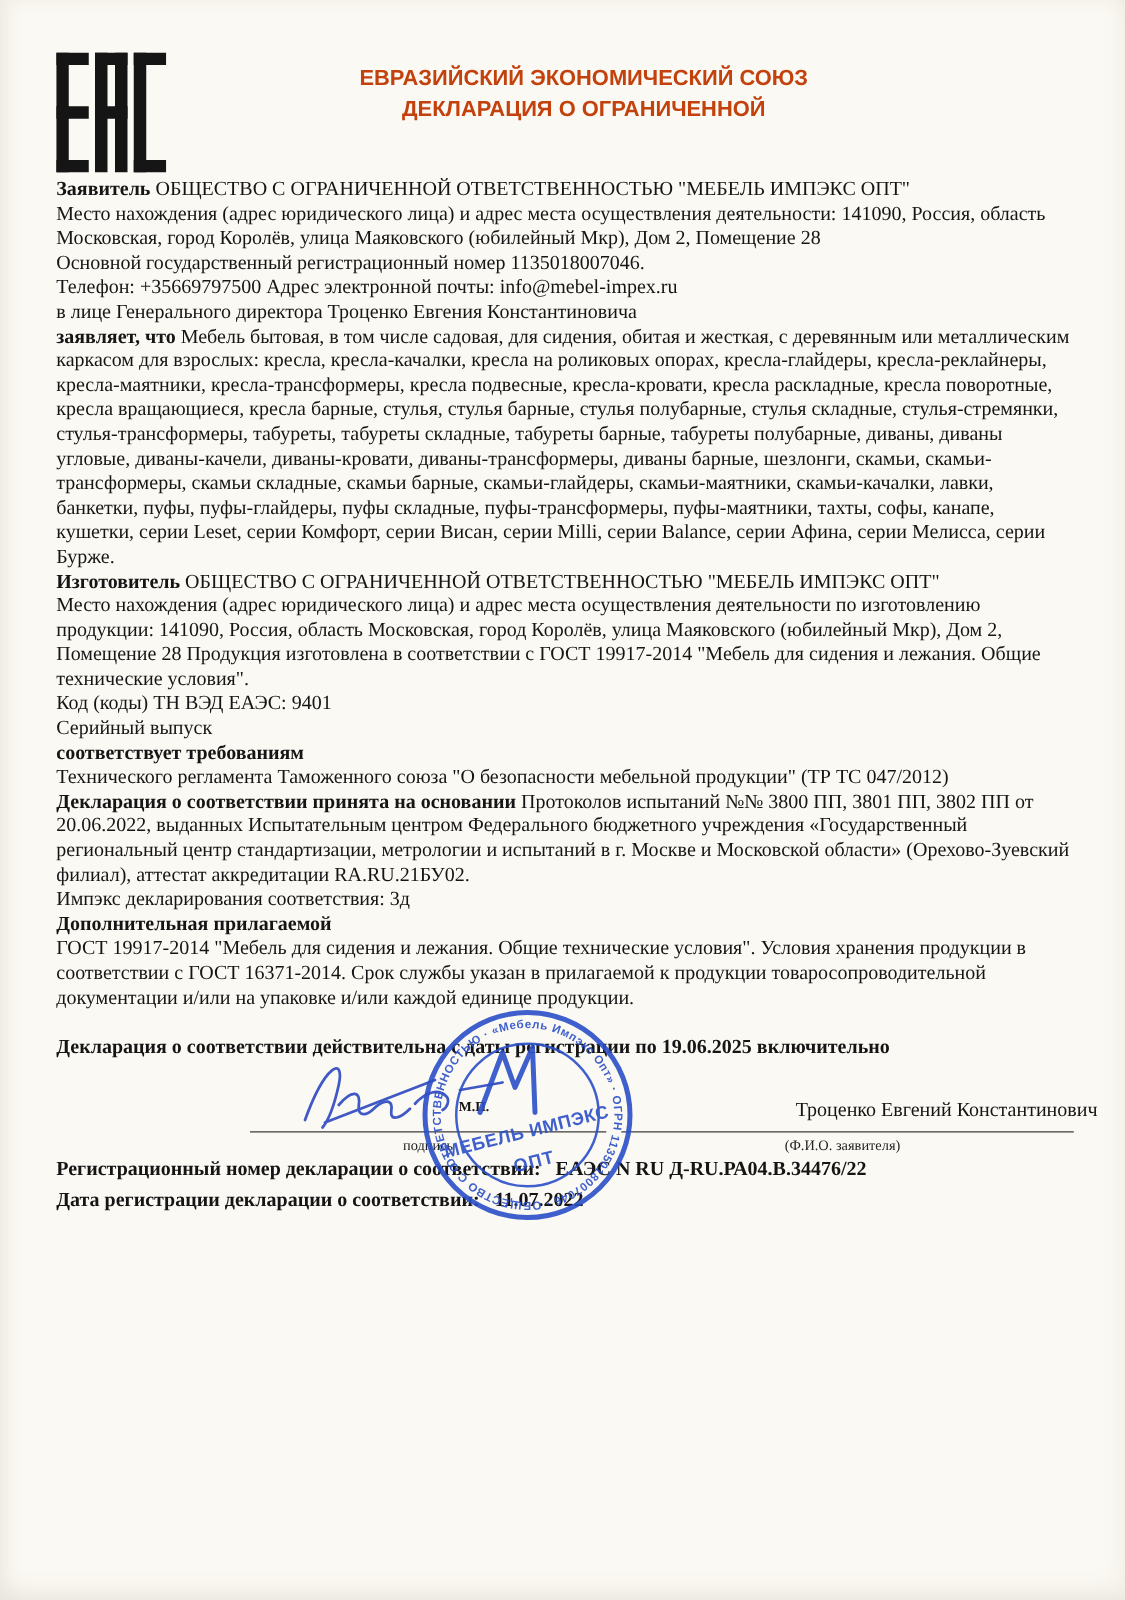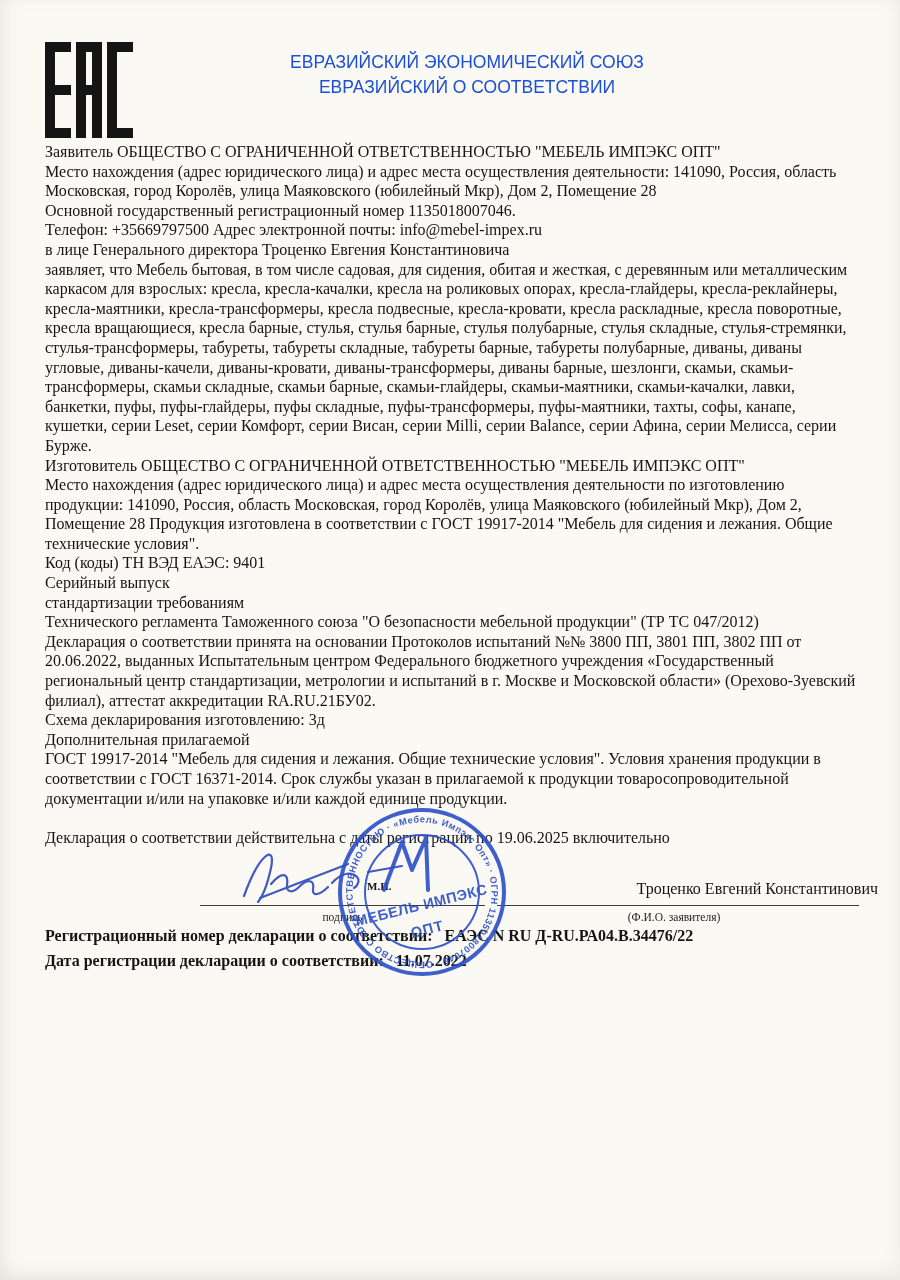--- a/index.html
+++ b/index.html
@@ -13,29 +13,29 @@
     font-size:16px;
     color:#151515;
     overflow:hidden;
   }
   .eac{position:absolute;left:45px;top:42px;}
   .hdr{
     position:absolute;left:0;top:50px;width:100%;
     padding-left:34px;box-sizing:border-box;
     text-align:center;
     font-family:"Liberation Sans", sans-serif;
-    font-weight:normal;font-size:17.5px;line-height:25px;
-    color:#1d4ed8;
+    font-weight:bold;font-size:17.5px;line-height:25px;
+    color:#c2410c;
   }
   .body{
     position:absolute;left:45px;top:142px;width:813px;
     line-height:19.6px;
   }
   .body p{margin:0;}
-  .b{font-weight:normal;}
+  .b{font-weight:bold;}
   .bottom{position:absolute;left:45px;top:820px;width:813px;line-height:19.6px;}
   .bottom p{margin:0;}
   .validity{position:absolute;left:0;top:8px;width:100%;}
   .scribble{position:absolute;left:185px;top:22px;}
   .line{position:absolute;border-top:1.5px solid #3c3c3c;height:0;}
   .sig-line{left:155px;top:85px;width:285px;}
   .cap{position:absolute;text-align:center;font-size:11.5px;color:#222;}
   .sig-cap{left:155px;top:88px;width:285px;}
   .mp{position:absolute;left:322px;top:57px;font-size:11px;font-weight:bold;}
   .fio{position:absolute;left:473px;top:59px;width:360px;text-align:right;}
@@ -64,38 +64,38 @@
         <rect x="31" y="0" width="26" height="10"></rect>
         <rect x="31" y="43" width="26" height="10"></rect>
       <rect x="62" y="0" width="10" height="96"></rect>
         <rect x="62" y="0" width="26" height="10"></rect>
         <rect x="62" y="86" width="26" height="10"></rect>
     </g>
   </svg>
 
   <div class="hdr">
     <div>ЕВРАЗИЙСКИЙ ЭКОНОМИЧЕСКИЙ СОЮЗ</div>
-    <div>ЕВРАЗИЙСКИЙ О СООТВЕТСТВИИ</div>
+    <div>ДЕКЛАРАЦИЯ О ОГРАНИЧЕННОЙ</div>
   </div>
 
   <div class="body">
     <p><span class="b">Заявитель</span> <span>ОБЩЕСТВО С ОГРАНИЧЕННОЙ ОТВЕТСТВЕННОСТЬЮ "МЕБЕЛЬ ИМПЭКС ОПТ"</span></p>
     <p>Место нахождения (адрес юридического лица) и адрес места осуществления деятельности: 141090, Россия, область Московская, город Королёв, улица Маяковского (юбилейный Мкр), Дом 2, Помещение 28</p>
     <p>Основной государственный регистрационный номер 1135018007046.</p>
     <p>Телефон: +35669797500 Адрес электронной почты: info@mebel-impex.ru</p>
     <p>в лице Генерального директора Троценко Евгения Константиновича</p>
     <p><span class="b">заявляет, что</span> <span>Мебель бытовая, в том числе садовая, для сидения, обитая и жесткая, с деревянным или металлическим каркасом для взрослых: кресла, кресла-качалки, кресла на роликовых опорах, кресла-глайдеры, кресла-реклайнеры, кресла-маятники, кресла-трансформеры, кресла подвесные, кресла-кровати, кресла раскладные, кресла поворотные, кресла вращающиеся, кресла барные, стулья, стулья барные, стулья полубарные, стулья складные, стулья-стремянки, стулья-трансформеры, табуреты, табуреты складные, табуреты барные, табуреты полубарные, диваны, диваны угловые, диваны-качели, диваны-кровати, диваны-трансформеры, диваны барные, шезлонги, скамьи, скамьи-трансформеры, скамьи складные, скамьи барные, скамьи-глайдеры, скамьи-маятники, скамьи-качалки, лавки, банкетки, пуфы, пуфы-глайдеры, пуфы складные, пуфы-трансформеры, пуфы-маятники, тахты, софы, канапе, кушетки, серии Leset, серии Комфорт, серии Висан, серии Milli, серии Balance, серии Афина, серии Мелисса, серии Бурже.</span></p>
     <p><span class="b">Изготовитель</span> <span>ОБЩЕСТВО С ОГРАНИЧЕННОЙ ОТВЕТСТВЕННОСТЬЮ "МЕБЕЛЬ ИМПЭКС ОПТ"</span></p>
     <p>Место нахождения (адрес юридического лица) и адрес места осуществления деятельности по изготовлению продукции: 141090, Россия, область Московская, город Королёв, улица Маяковского (юбилейный Мкр), Дом 2, Помещение 28 Продукция изготовлена в соответствии с ГОСТ 19917-2014 "Мебель для сидения и лежания. Общие технические условия".</p>
     <p>Код (коды) ТН ВЭД ЕАЭС: 9401</p>
     <p>Серийный выпуск</p>
-    <p class="b">стандартизации требованиям</p>
+    <p class="b">соответствует требованиям</p>
     <p>Технического регламента Таможенного союза "О безопасности мебельной продукции" (ТР ТС 047/2012)</p>
     <p><span class="b">Декларация о соответствии принята на основании</span> <span>Протоколов испытаний №№ 3800 ПП, 3801 ПП, 3802 ПП от 20.06.2022, выданных Испытательным центром Федерального бюджетного учреждения «Государственный региональный центр стандартизации, метрологии и испытаний в г. Москве и Московской области» (Орехово-Зуевский филиал), аттестат аккредитации RA.RU.21БУ02.</span></p>
-    <p>Схема декларирования изготовлению: 3д</p>
+    <p>Импэкс декларирования соответствия: 3д</p>
     <p class="b">Дополнительная прилагаемой</p>
     <p>ГОСТ 19917-2014 "Мебель для сидения и лежания. Общие технические условия". Условия хранения продукции в соответствии с ГОСТ 16371-2014. Срок службы указан в прилагаемой к продукции товаросопроводительной документации и/или на упаковке и/или каждой единице продукции.</p>
   </div>
 
   <div class="bottom">
     <p class="b validity">Декларация о соответствии действительна с даты регистрации по 19.06.2025 включительно</p>
 
     <svg class="scribble" width="215" height="62" viewBox="0 0 215 62" aria-hidden="true">
       <g fill="none" stroke="#4059c5" stroke-width="2.2" stroke-linecap="round">
         <path d="M 14 54 C 30 10 46 2 41 26 C 37 44 33 54 28 60"></path>

